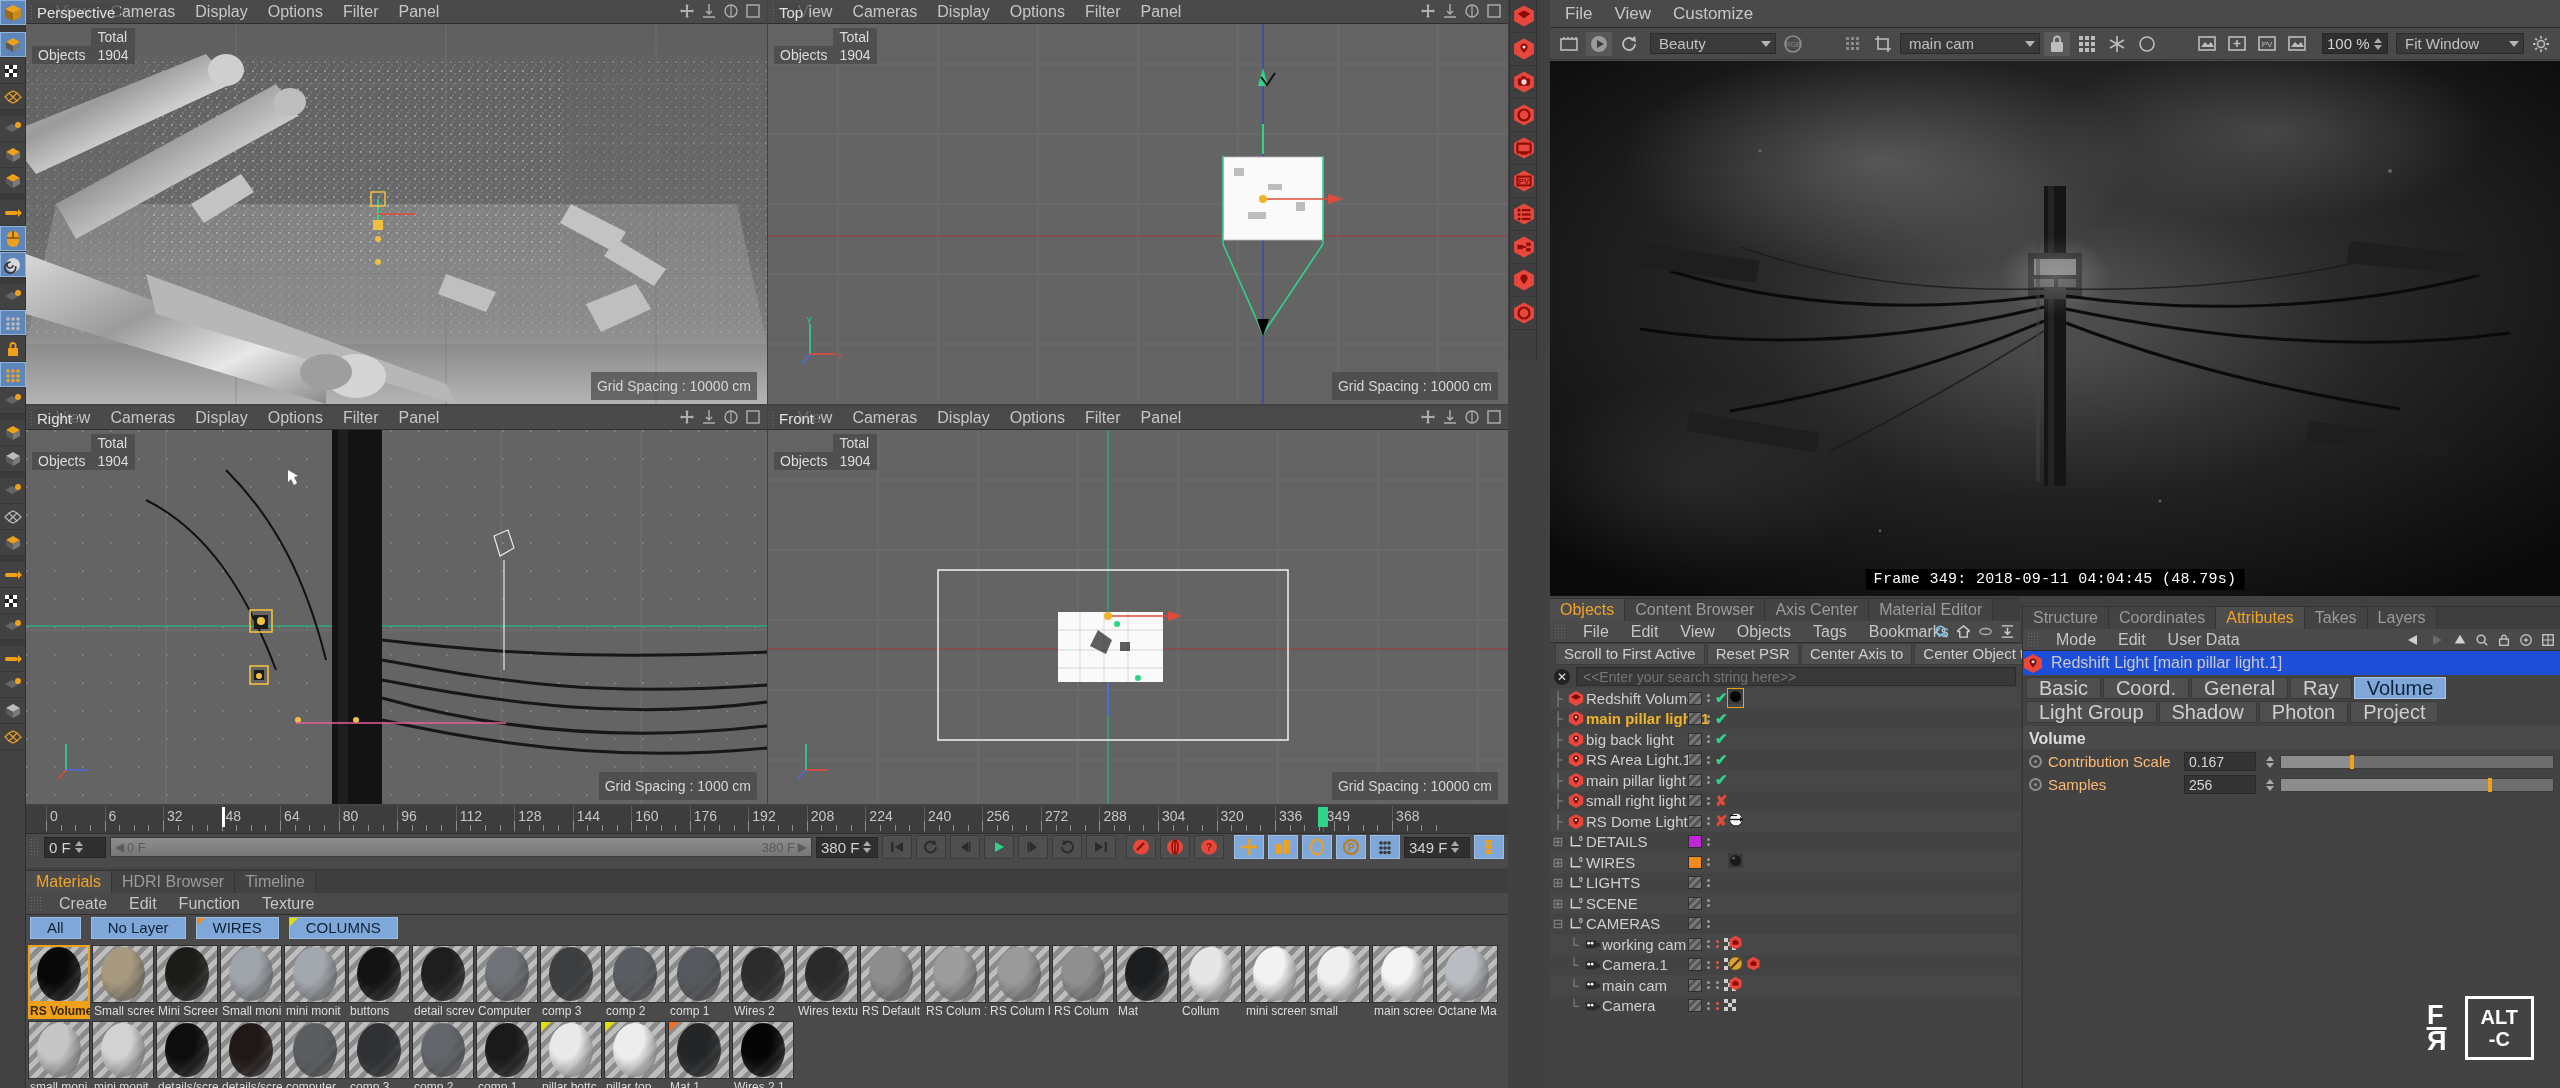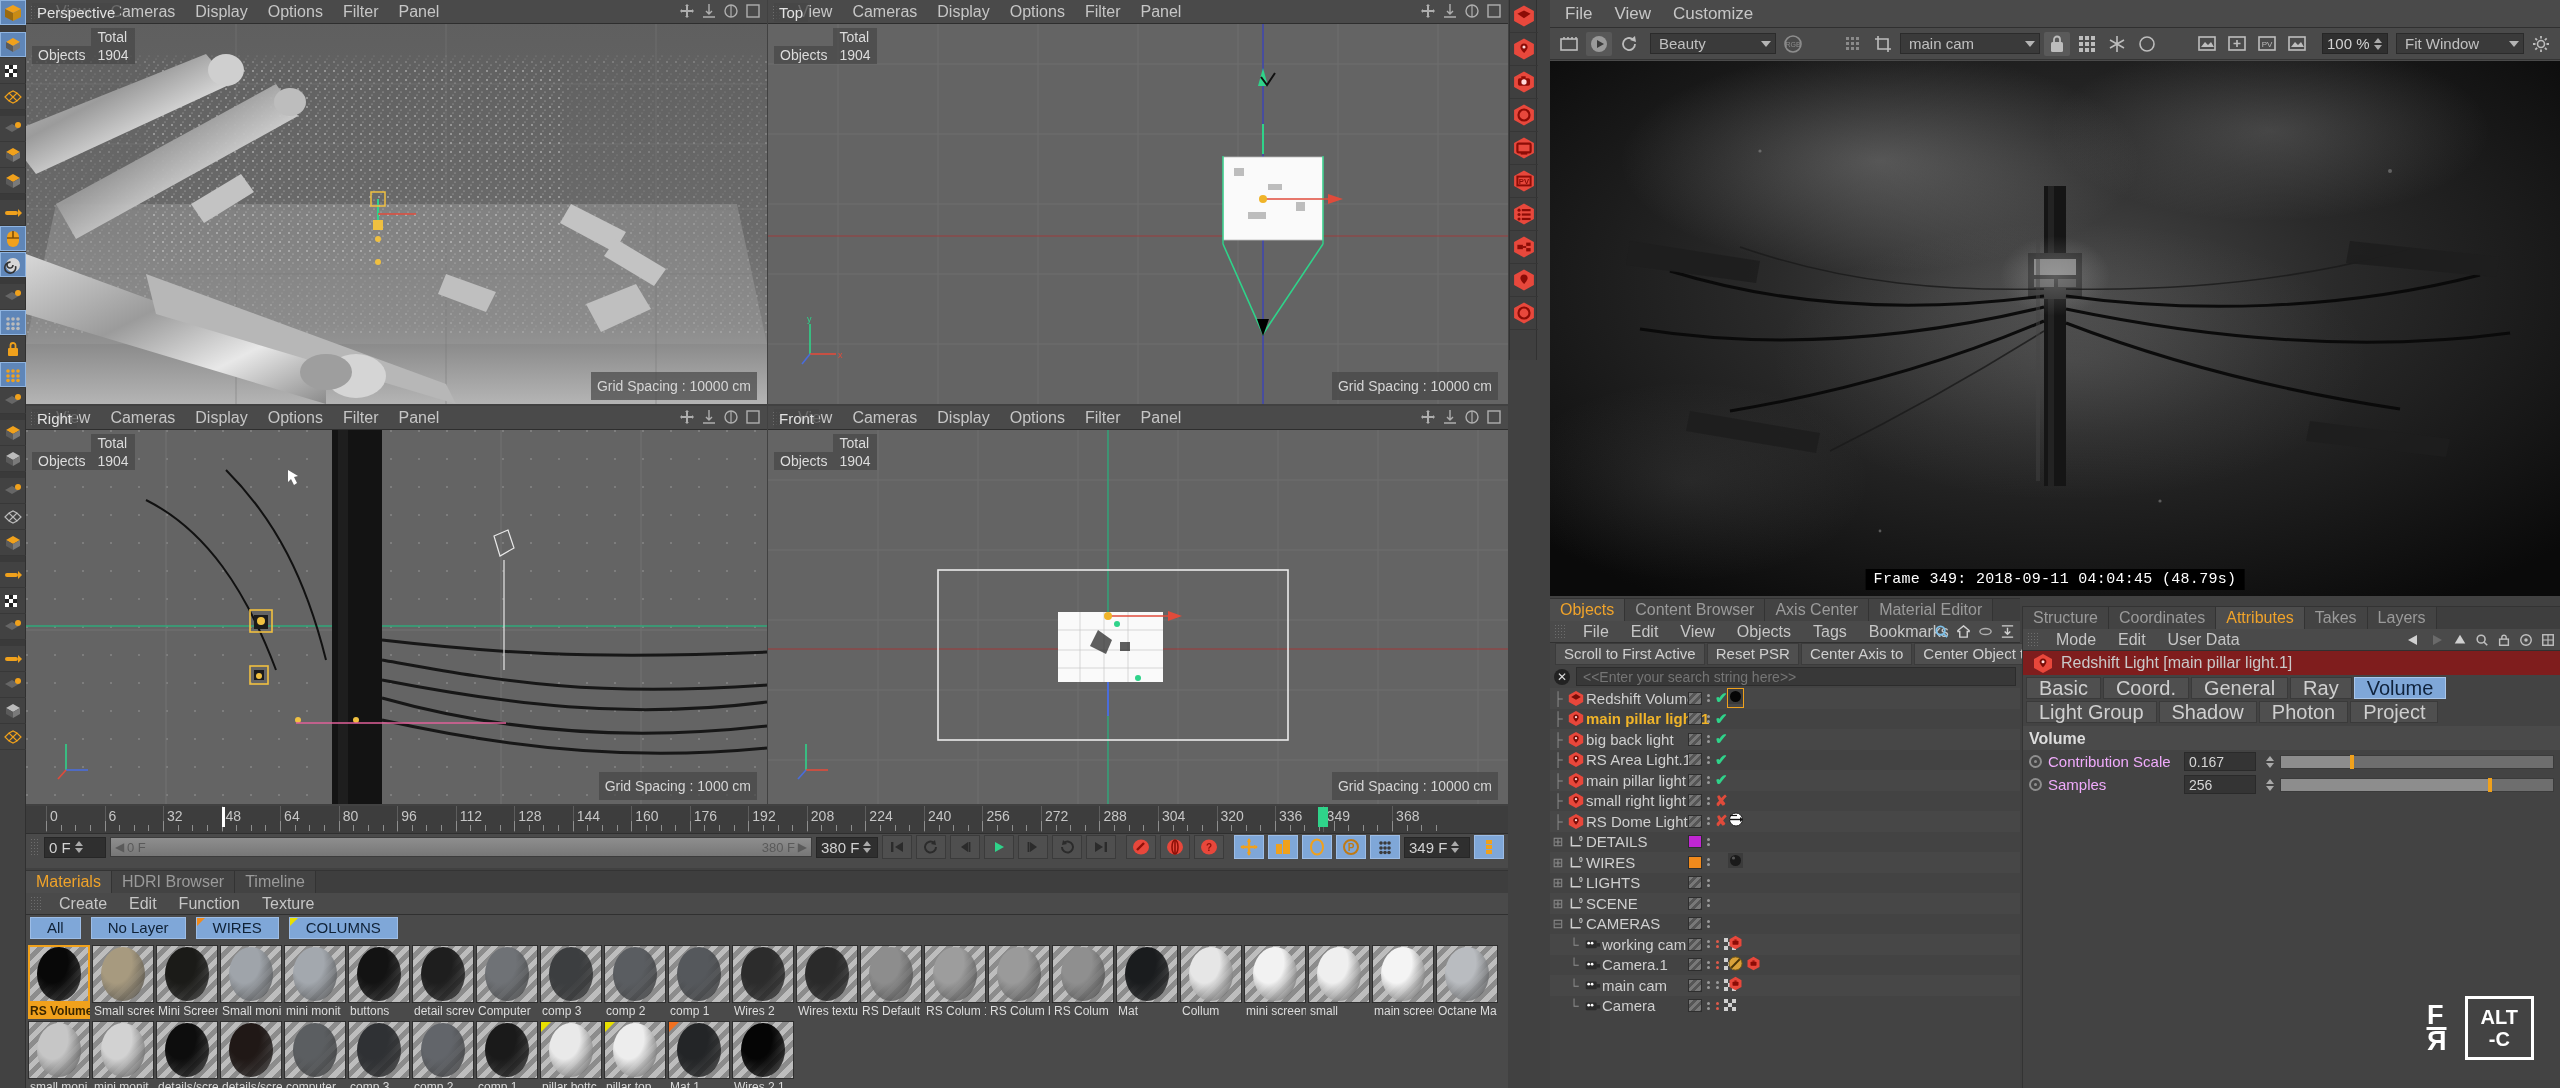--- a/index.html
+++ b/index.html
@@ -102,33 +102,33 @@
     background:repeating-linear-gradient(135deg,#787878 0 3px,#555 3px 6px);}
   .dots { width:5px; display:flex; flex-direction:column; gap:2px; align-items:center;}
   .dots i { width:3px;height:3px;background:#9a9a9a;border-radius:50%; }
   .dots.red i { background:#e05a4a; }
   .tck { color:#2fd38a; font-size:15px; font-weight:bold; }
   .xck { color:#e04b3b; font-size:15px; font-weight:bold; }
   .om-row .tags { position:absolute; left:178px; display:flex; align-items:center; gap:3px;}
 
   
   .attr { position:absolute; background:#434343; border-top:1px solid #333; border-left:1px solid #333;}
-  .attr-title { display:flex; align-items:center; height:24px; padding-left:10px; gap:8px;
-    background:#7f1d1d;text-align:right;}
+  .attr-title { display:flex; align-items:center; height:24px; padding-left:0; gap:8px;
+    background:#1d4ed8;text-align:right;}
   .attr-title span { font-size:16px; color:#c9c9c9; }
   .attr-tabs { display:flex; flex-wrap:wrap; padding:2px 3px 0 3px; gap:2px;}
   .atab { background:#4f4f4f; border:1px solid #3a3a3a; font-size:20px; color:#cfcfcf;
     padding:0 12px; line-height:20px;}
   .atab.active { background:#7fa7d8; border-color:#a9c6ea; color:#10233c; }
   .attr-section { font-size:16px; color:#dcdcdc; font-weight:bold; padding:4px 6px 2px 6px;
     background:#4a4a4a; margin-top:3px;}
   .prow { display:flex; align-items:center; height:23px; padding-left:6px; gap:6px;}
   .radio { width:13px;height:13px;border-radius:50%;border:2px solid #8e8e8e; position:relative;}
   .radio:after{content:"";position:absolute;inset:3px;border-radius:50%;background:#8e8e8e;}
-  .plabel { font-size:15px; color:#f0abfc; width:130px; white-space:nowrap;}
+  .plabel { font-size:15px; color:#fdba74; width:130px; white-space:nowrap;}
   .pval { width:72px; height:19px; background:#343434; border:1px solid #2a2a2a; color:#d6d6d6;
     font-size:14px; display:flex; align-items:center; padding:0 4px;}
   .slider { flex:1; height:14px; background:#6e6e6e; border:1px solid #3b3b3b; position:relative;
     margin-right:6px;}
   .slider .fill { position:absolute; left:0; top:0; bottom:0; background:#8d8d8d;}
   .slider .knob { position:absolute; top:-1px; bottom:-1px; width:4px; background:#f0a11c;}
 
   
   .tl { position:absolute; background:#4a4a4a; }
   .tl-ruler { position:relative; height:28px; background:#3d3d3d; border-bottom:1px solid #2f2f2f;}

